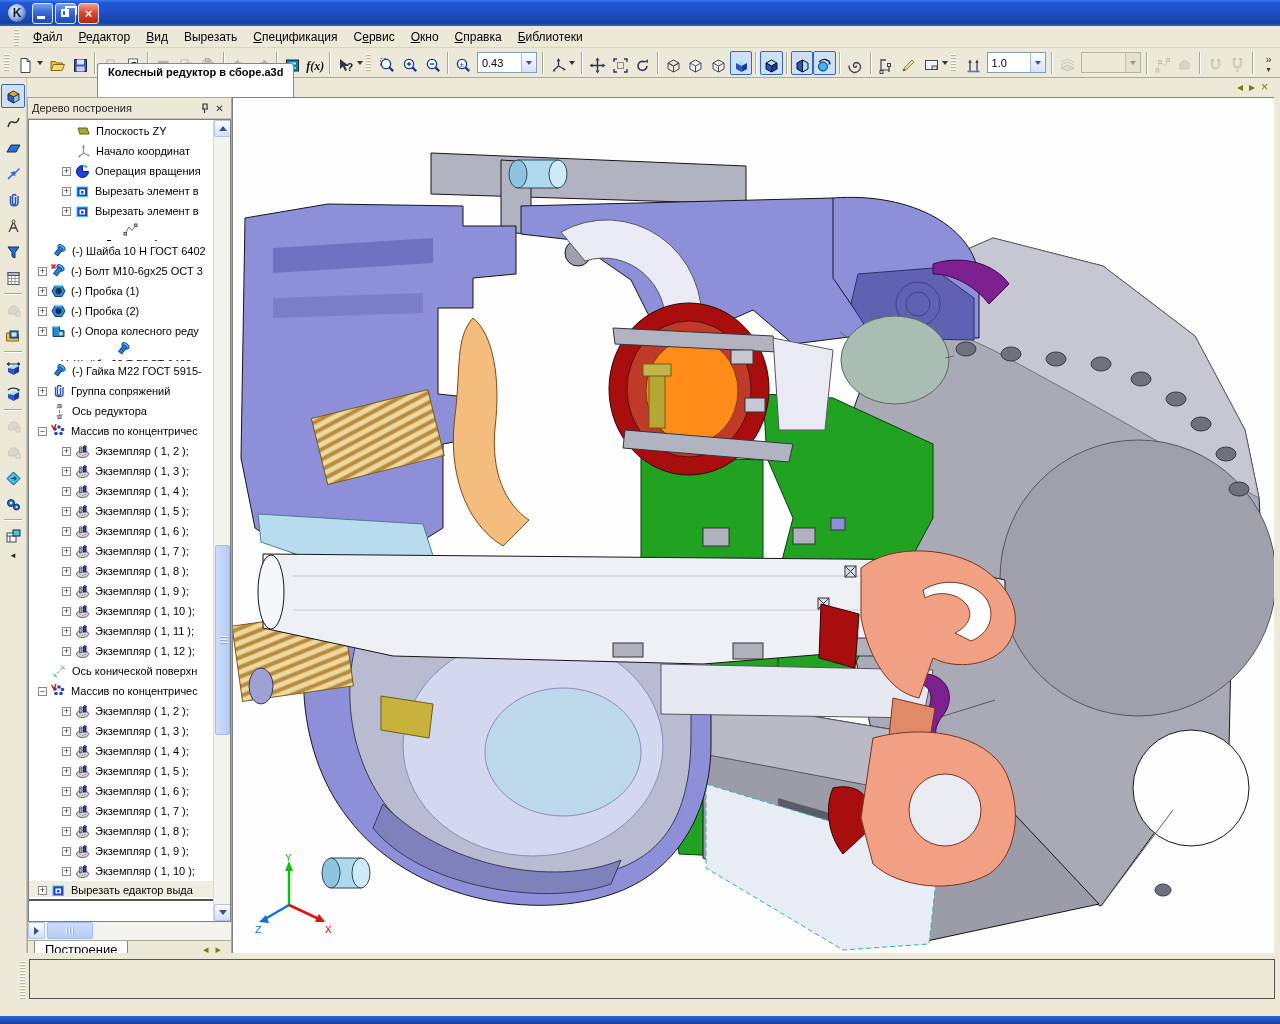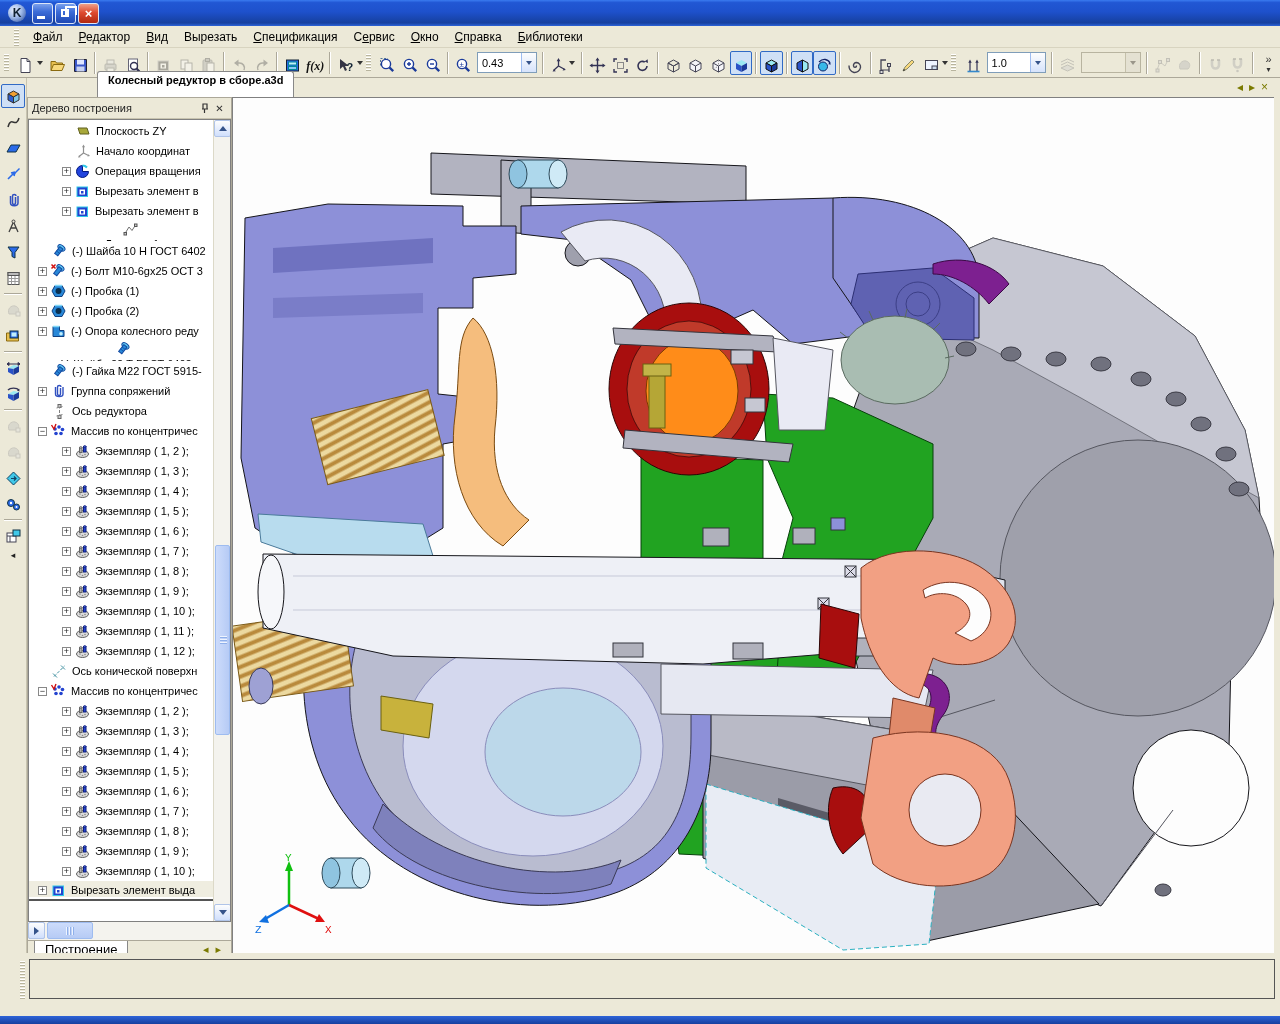--- a/index.html
+++ b/index.html
@@ -42,21 +42,21 @@
   .tcombo { height:21px; width:64px; background:#fff; border:1px solid #7f9db9; display:flex; align-items:center; margin:0 2px; }
   .tcombo .val { flex:1; font-size:11px; padding-left:4px; color:#000; }
   .tcombo .cbtn { width:15px; height:100%; background:linear-gradient(180deg,#fdfdfd,#d6e3fc); border-left:1px solid #9ebcf0; display:flex; align-items:center; justify-content:center; }
   .tcombo .cbtn i { width:0; height:0; border-left:3.5px solid transparent; border-right:3.5px solid transparent; border-top:4px solid #35538a; }
   .tcombo.disabled { background:#ece9d8; border-color:#b8b4a0; }
   .tcombo.disabled .cbtn { background:#e4e1d2; border-left-color:#c4c0aa; }
   .tcombo.disabled .cbtn i { border-top-color:#9a968a; }
 
   
   #tabbar { position:absolute; left:27px; top:78px; width:1253px; height:19px; background:#ece9d8; display:flex; align-items:flex-end; }
-  #doc-tab { margin-left:70px; height:26px; background:#fff; border:1px solid #888; border-bottom:none; padding:2px 10px 0 10px;
+  #doc-tab { margin-left:70px; height:34px; background:#fff; border:1px solid #888; border-bottom:none; padding:2px 10px 0 10px;
     font-size:11px; font-weight:bold; color:#000; border-radius:3px 3px 0 0; white-space:nowrap; }
   #tab-nav { position:absolute; right:12px; top:1px; display:flex; gap:6px; }
   #tab-nav span { color:#7a7a00; font-size:12px; line-height:16px; cursor:default; }
 
   
   #sidebar { position:absolute; left:0; top:78px; width:27px; height:887px; background:#ece9d8; border-right:1px solid #c8c4b0; padding-top:4px; }
   .sbtn { width:24px; height:24px; margin:2px auto; display:flex; align-items:center; justify-content:center; border:1px solid transparent; border-radius:2px; }
   .sbtn.pressed { background:#cfe0f6; border:1px solid #316ac5; }
   .sbtn.disabled svg { opacity:.4; filter:grayscale(1); }
   .ssep { width:18px; height:2px; margin:3px auto; border-top:1px solid #aca899; border-bottom:1px solid #fff; }
@@ -1029,21 +1029,21 @@
               </svg></span>
             <span class="tlabel">Экземпляр ( 1, 10 );</span>
           </div>
           <div class="trow sel" style="padding-left: 9px;">
             <span class="texp">+</span>
             <span class="tico"><svg width="17" height="17" viewBox="0 0 17 17">
                 <rect x="3" y="4" width="10.5" height="9.5" fill="#2343cf" stroke="#30c8e8"></rect>
                 <rect x="5.5" y="6.5" width="5.5" height="5" fill="#fff"></rect>
                 <rect x="7" y="8" width="2.5" height="2.5" fill="#2343cf"></rect>
               </svg></span>
-            <span class="tlabel">Вырезать элемент выда</span>
+            <span class="tlabel">Вырезать едактор выда</span>
           </div>
         </div>
       <div id="vscroll">
         <div class="sarrow" style="top:0">
             <i class="tri-up"></i>
           </div>
         <div id="vthumb"></div>
         <div class="sarrow" style="bottom:0">
             <i class="tri-down"></i>
           </div>

